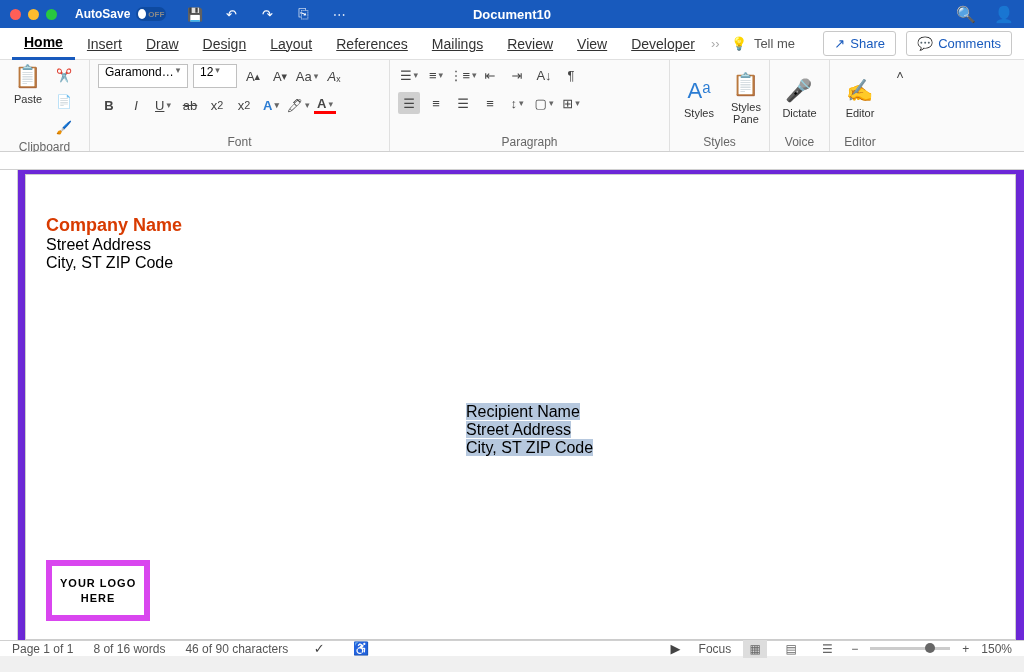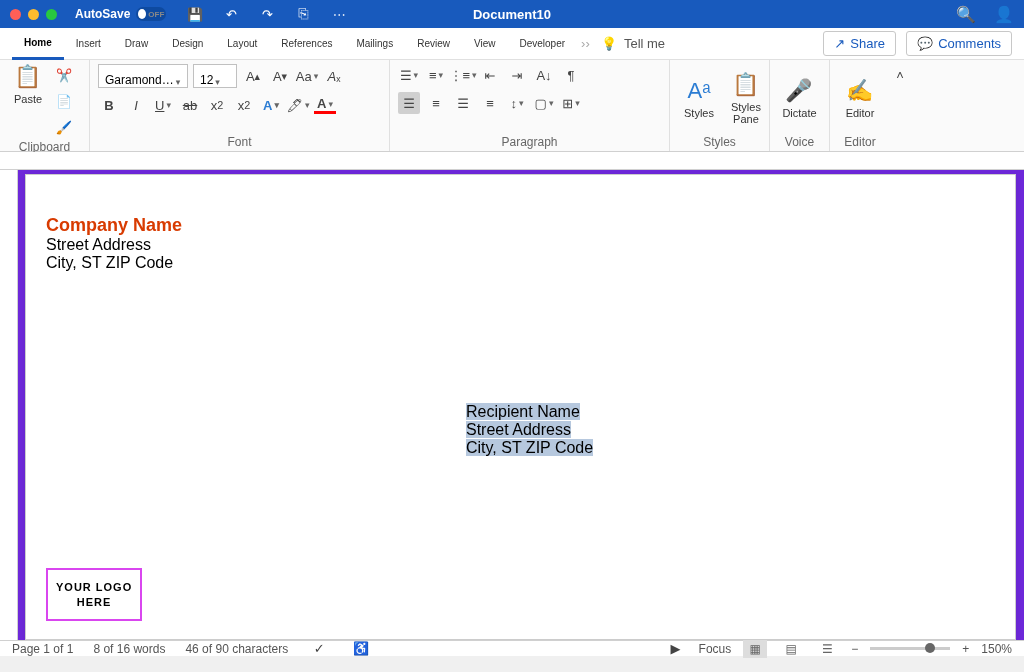--- a/index.html
+++ b/index.html
@@ -8,44 +8,44 @@
 .traffic { display:flex; gap:7px; margin-right:18px; }
 .dot { width:11px; height:11px; border-radius:50%; }
 .red { background:#FF5F57; } .yellow { background:#FEBC2E; } .green { background:#28C840; }
 .autosave { display:flex; align-items:center; gap:6px; font-size:12px; font-weight:600; }
 .toggle { width:30px; height:14px; background:#0e4aa0; border-radius:8px; display:flex; align-items:center; padding:0 2px; font-size:8px; color:#888; gap:2px;}
 .tcircle { width:10px; height:10px; background:#fff; border-radius:50%; }
 .qat { display:flex; gap:14px; margin-left:18px; font-size:15px; }
 .doctitle { position:absolute; left:50%; transform:translateX(-50%); font-weight:600; font-size:13px; }
 .titleright { margin-left:auto; display:flex; gap:18px; font-size:16px; }
 .tabbar { background:#fff; height:32px; display:flex; align-items:center; padding:0 12px; border-bottom:1px solid #e0e0e0; }
-.tab { padding:0 12px; font-size:10px; color:#333; cursor:pointer; height:32px; display:flex; align-items:center; }
+.tab { padding:0 12px; font-size:14px; color:#333; cursor:pointer; height:32px; display:flex; align-items:center;text-decoration:underline; }
 .tab.active { font-weight:700; border-bottom:3px solid #185ABD; color:#000; }
 .tabright { margin-left:auto; display:flex; gap:10px; align-items:center; }
 .btn { border:1px solid #c8c8c8; padding:4px 10px; border-radius:3px; font-size:13px; color:#185ABD; display:flex; align-items:center; gap:5px; cursor:pointer; }
 .ribbon { background:#fafafa; height:92px; display:flex; border-bottom:1px solid #d0d0d0; }
 .group { border-right:1px solid #e0e0e0; padding:4px 8px 2px; display:flex; flex-direction:column; justify-content:space-between; }
 .glabel { text-align:center; font-size:12px; color:#666; padding-top:2px; }
 .grows { display:flex; flex-direction:column; gap:6px; flex:1; }
 .row { display:flex; align-items:center; gap:5px; }
 .ic { width:22px; height:22px; display:flex; align-items:center; justify-content:center; font-size:13px; color:#444; cursor:pointer; }
 .ic.active { background:#d0d0d0; border-radius:2px; }
-.sel { border:1px solid #c0c0c0; background:#fff; height:24px; display:flex; align-items:flex-end; padding:0 6px; font-size:12px; }
+.sel { border:1px solid #c0c0c0; background:#fff; height:24px; display:flex; align-items:flex-start; padding:0 6px; font-size:12px; }
 .bigbtn { display:flex; flex-direction:column; align-items:center; justify-content:center; gap:3px; font-size:11px; color:#333; padding:0 6px; cursor:pointer; }
 .bigic { font-size:22px; }
 .canvas { height:488px; background:#6d28d9; position:relative; overflow:hidden; }
 .rulerh { height:18px; background:#fff; border-bottom:1px solid #d0d0d0; }
 .rulerv { width:18px; background:#fff; border-right:1px solid #d0d0d0; position:absolute; left:0; top:18px; bottom:0; }
 .page { position:absolute; left:25px; top:22px; right:8px; bottom:0; background:#fff; border:1px solid #ccc; box-shadow:0 2px 6px rgba(0,0,0,0.08); padding:40px 20px 20px 20px; font-family:'Garamond','Times New Roman',serif; }
 .sender { font-size:16px; }
 .sender .cname { color:#D83B01; font-weight:700; font-size:18px; }
 .recipient { position:absolute; left:440px; top:228px; font-size:16px; }
 .hl { background:#b6c8de; }
 .rname { font-weight:400; }
-.logo { position:absolute; left:20px; bottom:18px; border:2px solid #d946ef; padding:10px 8px; font-family:sans-serif; font-size:11px; font-weight:700; text-align:center; letter-spacing:1px; line-height:1.3; }
+.logo { position:absolute; left:20px; bottom:18px; border:6px solid #d946ef; padding:10px 8px; font-family:sans-serif; font-size:11px; font-weight:700; text-align:center; letter-spacing:1px; line-height:1.3; }
 .statusbar { height:16px; background:#fff; border-top:1px solid #d0d0d0; display:flex; align-items:center; padding:0 12px; font-size:12px; color:#555; gap:20px; }
 .sright { margin-left:auto; display:flex; align-items:center; gap:12px; }
 .viewbtn { width:24px; height:18px; display:flex; align-items:center; justify-content:center; color:#666; }
 .viewbtn.active { background:#ddd; }
 .zslider { width:80px; height:3px; background:#ccc; position:relative; }
 .zthumb { width:10px; height:10px; background:#666; border-radius:50%; position:absolute; left:55px; top:-4px; }
 .tellme { display:flex; align-items:center; gap:6px; color:#555; font-size:13px; margin-left:8px; }
 .arrow { font-size:9px; color:#666; margin-left:2px; }
 </style>
 </head>

